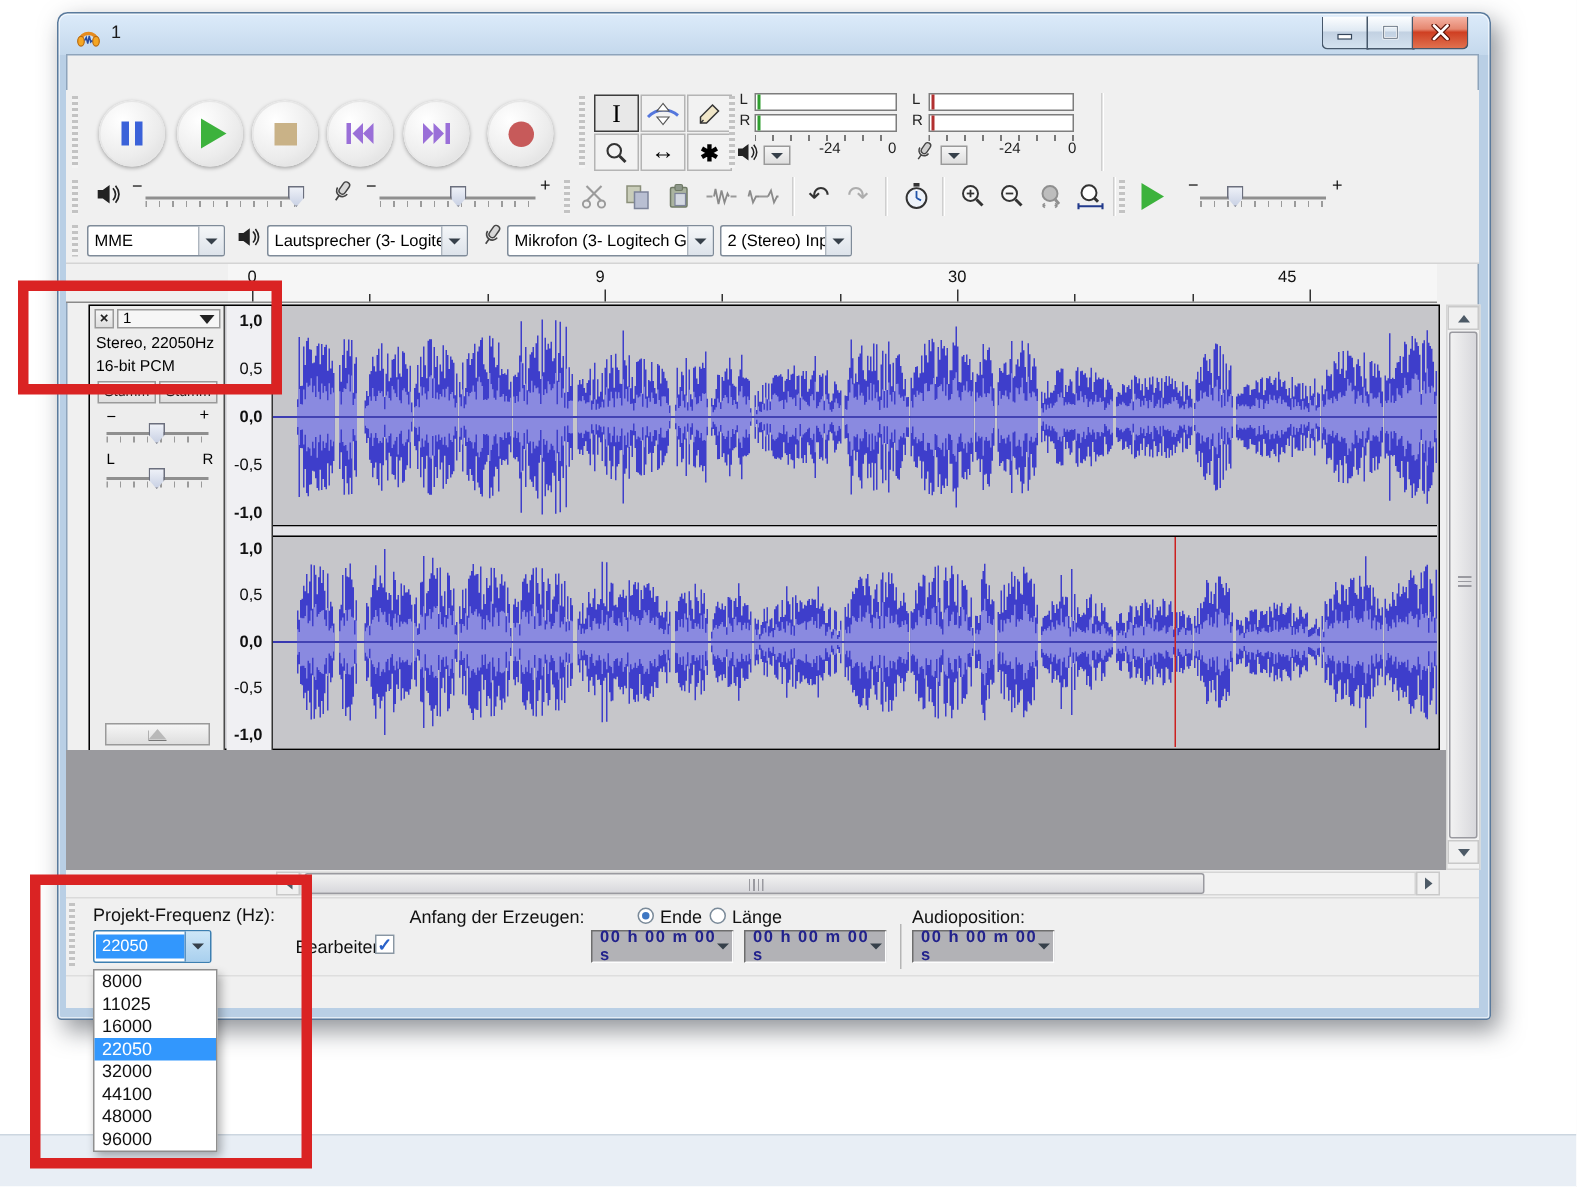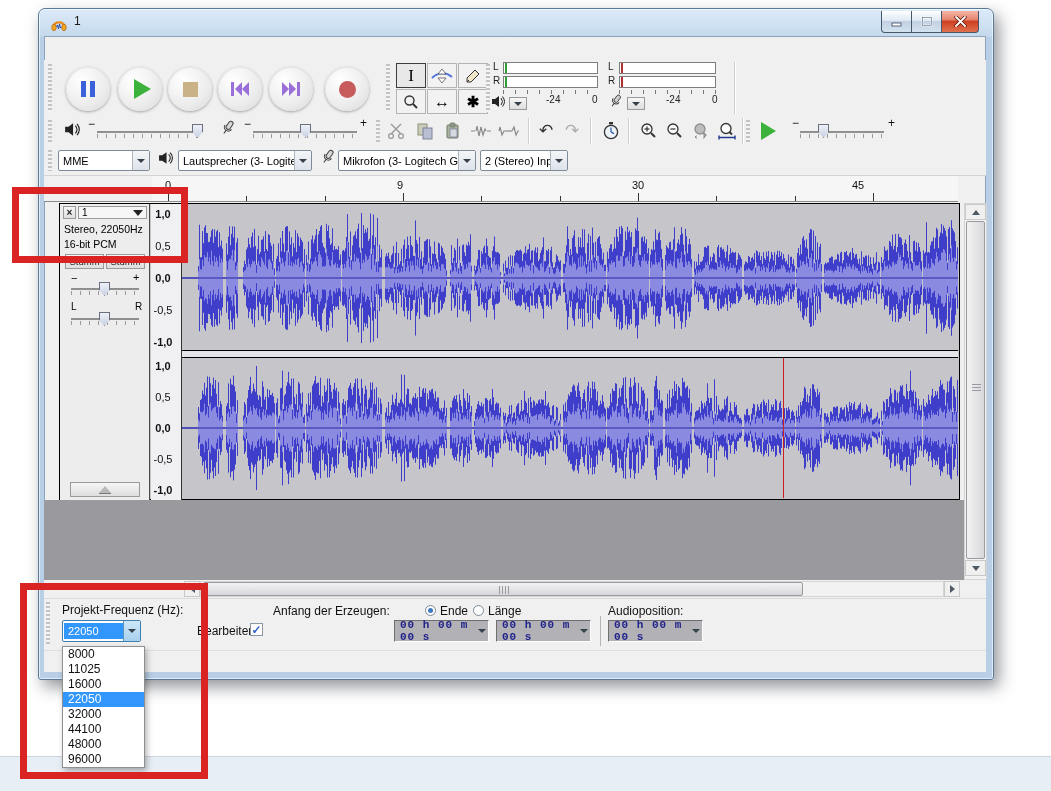--- a/index.html
+++ b/index.html
@@ -45,40 +45,40 @@
   .combo .btn{width:16px;height:100%;border-left:1px solid #aeb6bf;
               background:linear-gradient(180deg,#f4f6f8,#dde3ea);display:flex;align-items:center;justify-content:center;}
   .arr-dn{width:0;height:0;border-left:4px solid transparent;border-right:4px solid transparent;border-top:4px solid #36404a;}
   
   .timeline{left:152px;top:176px;width:806px;height:26px;background:#f6f6f6;border-bottom:1px solid #8a8a8a;box-sizing:border-box;}
   .tl-lbl{top:179px;font-size:11px;color:#111;}
   .tick{width:1px;background:#333;}
   .trackshell{left:59px;top:203px;width:901px;height:297px;border:1px solid #000;box-sizing:border-box;background:#c6c6ca;}
   .tpanel{left:60px;top:204px;width:90px;height:296px;background:#ededed;border-right:1px solid #4a4a4a;box-sizing:border-box;}
   .vruler{left:151px;top:204px;width:31px;height:296px;background:#f0f0f3;border-right:1px solid #333;box-sizing:border-box;}
-  .vr-lbl{font-size:11px;color:#111;right:6px;text-align:center;}
+  .vr-lbl{font-size:11px;color:#111;right:6px;text-align:right;}
   .chsep{left:182px;width:776px;background:#000;height:1px;}
   .minibtn{background:linear-gradient(180deg,#f6f6f6,#dedede);border:1px solid #9a9a9a;box-sizing:border-box;
            display:flex;align-items:center;justify-content:center;font-size:10px;color:#222;}
   .belowgray{left:44px;top:500px;width:920px;height:80px;background:#9a9a9e;}
   
   .sb-track{background:#f2f2f2;border:1px solid #d5d5d5;box-sizing:border-box;}
   .sb-thumb{background:linear-gradient(180deg,#f2f2f2,#d8d8dc);border:1px solid #9a9aa0;border-radius:2px;box-sizing:border-box;}
   .sb-thumb-v{background:linear-gradient(90deg,#f2f2f2,#d8d8dc);border:1px solid #9a9aa0;border-radius:2px;box-sizing:border-box;}
   .sb-btn{background:#f0f0f0;border:1px solid #c9c9c9;display:flex;align-items:center;justify-content:center;box-sizing:border-box;}
   .tri-l{width:0;height:0;border-top:4px solid transparent;border-bottom:4px solid transparent;border-right:5px solid #4d5a66;}
   .tri-r{width:0;height:0;border-top:4px solid transparent;border-bottom:4px solid transparent;border-left:5px solid #4d5a66;}
   .tri-u{width:0;height:0;border-left:4px solid transparent;border-right:4px solid transparent;border-bottom:5px solid #4d5a66;}
   .tri-d{width:0;height:0;border-left:4px solid transparent;border-right:4px solid transparent;border-top:5px solid #4d5a66;}
   
   .seltb{left:44px;top:598px;width:942px;height:52px;background:#f0f0f0;border-top:1px solid #dadada;}
   .lbl{font-size:12px;color:#111;white-space:nowrap;}
   .tfield{background:#b2b2b6;border-top:1px solid #6e6e6e;border-left:1px solid #6e6e6e;
           border-bottom:1px solid #fdfdfd;border-right:1px solid #fdfdfd;box-sizing:border-box;
-          color:#22228c;font-weight:bold;font-family:Liberation Mono, monospace;font-size:11px;
+          color:#22228c;font-weight:bold;font-family:Liberation Sans, sans-serif;font-size:11px;
           display:flex;align-items:center;padding-left:5px;letter-spacing:1px;}
   .radio{width:11px;height:11px;border-radius:50%;border:1px solid #7a8a99;background:#fff;box-sizing:border-box;
          display:flex;align-items:center;justify-content:center;}
   .radio .dot{width:5px;height:5px;border-radius:50%;background:#3f78c3;}
   .checkbox{width:13px;height:13px;border:1px solid #8a97a3;background:#fff;box-sizing:border-box;
             display:flex;align-items:center;justify-content:center;color:#2a62c9;font-weight:bold;font-size:12px;line-height:10px;}
   
   .ddlist{left:62px;top:646px;width:81px;background:#fff;border:1px solid #8f8f8f;box-shadow:2px 3px 6px rgba(0,0,0,.3);z-index:40;}
   .dditem{height:15px;line-height:15px;padding-left:5px;font-size:12px;color:#111;}
   .dditem.sel{background:#3297fd;color:#fff;}

